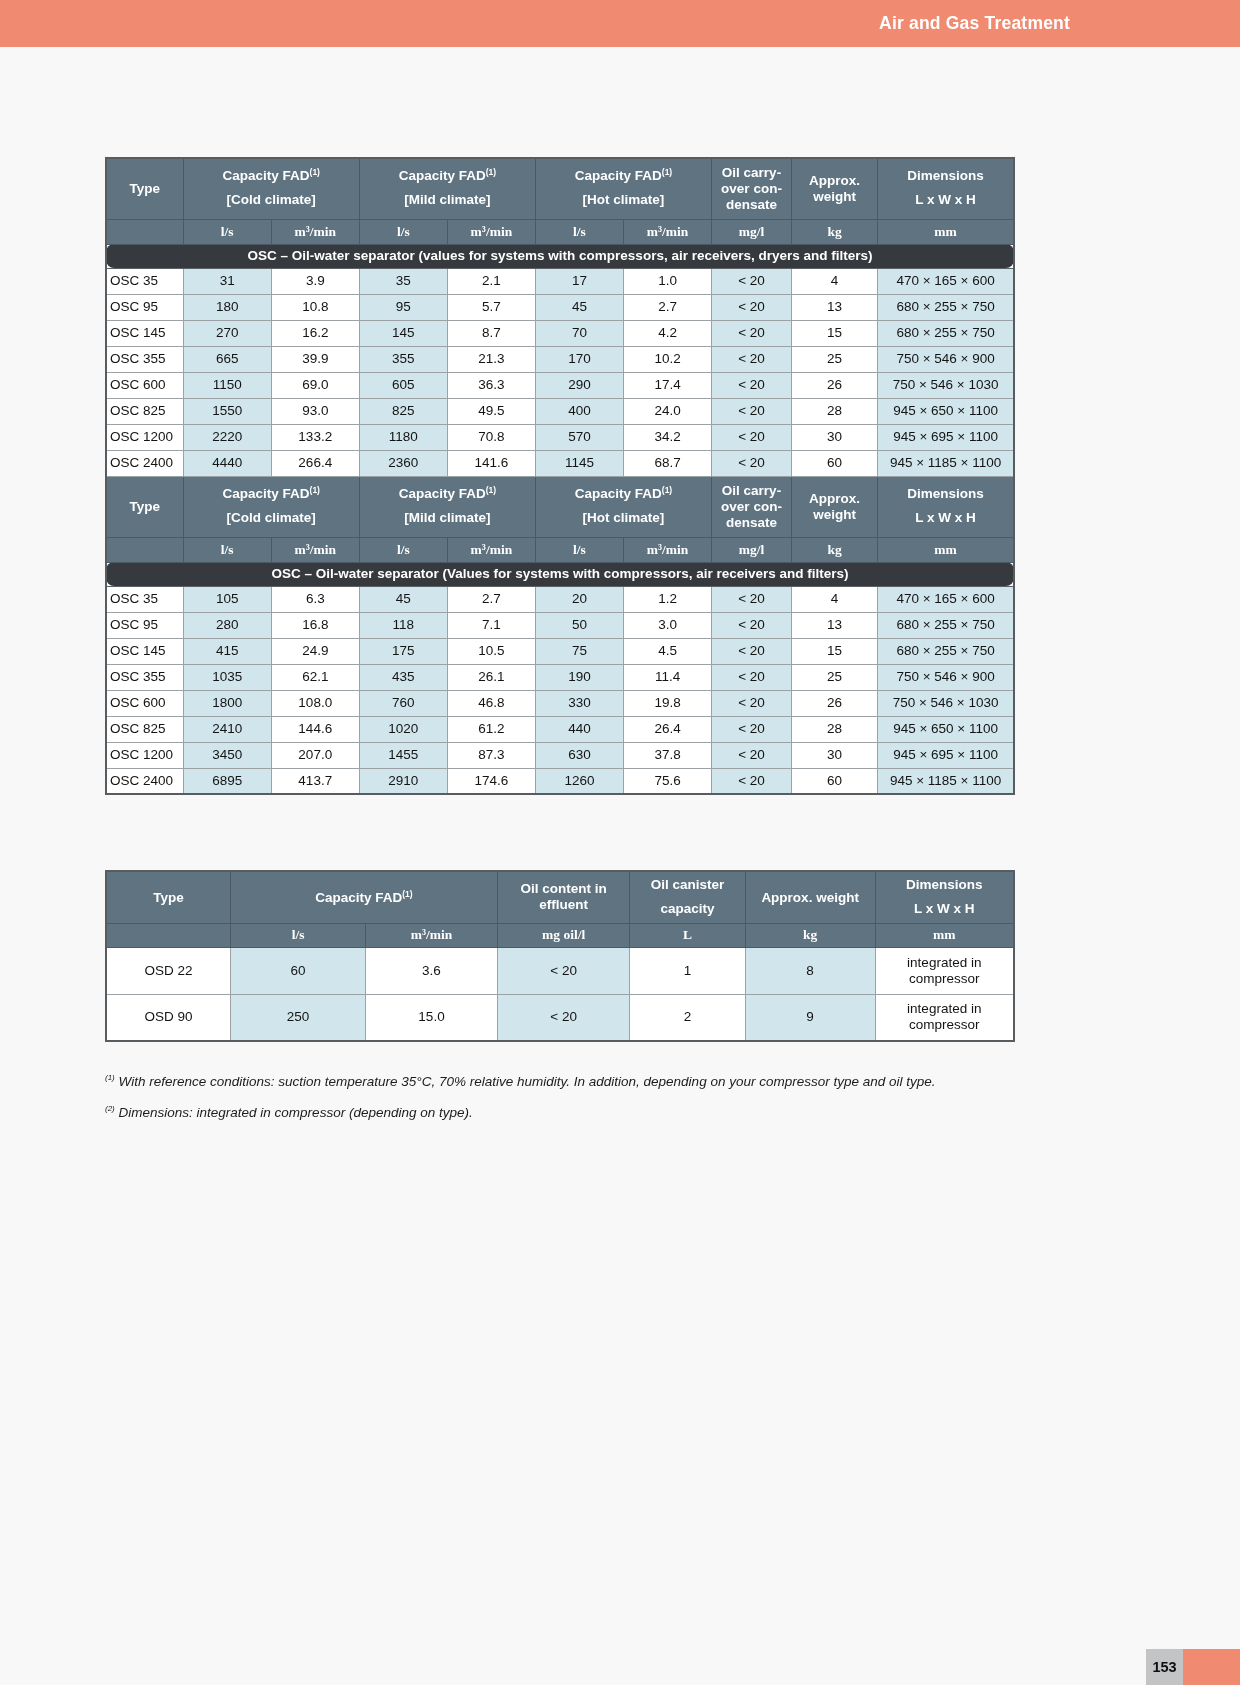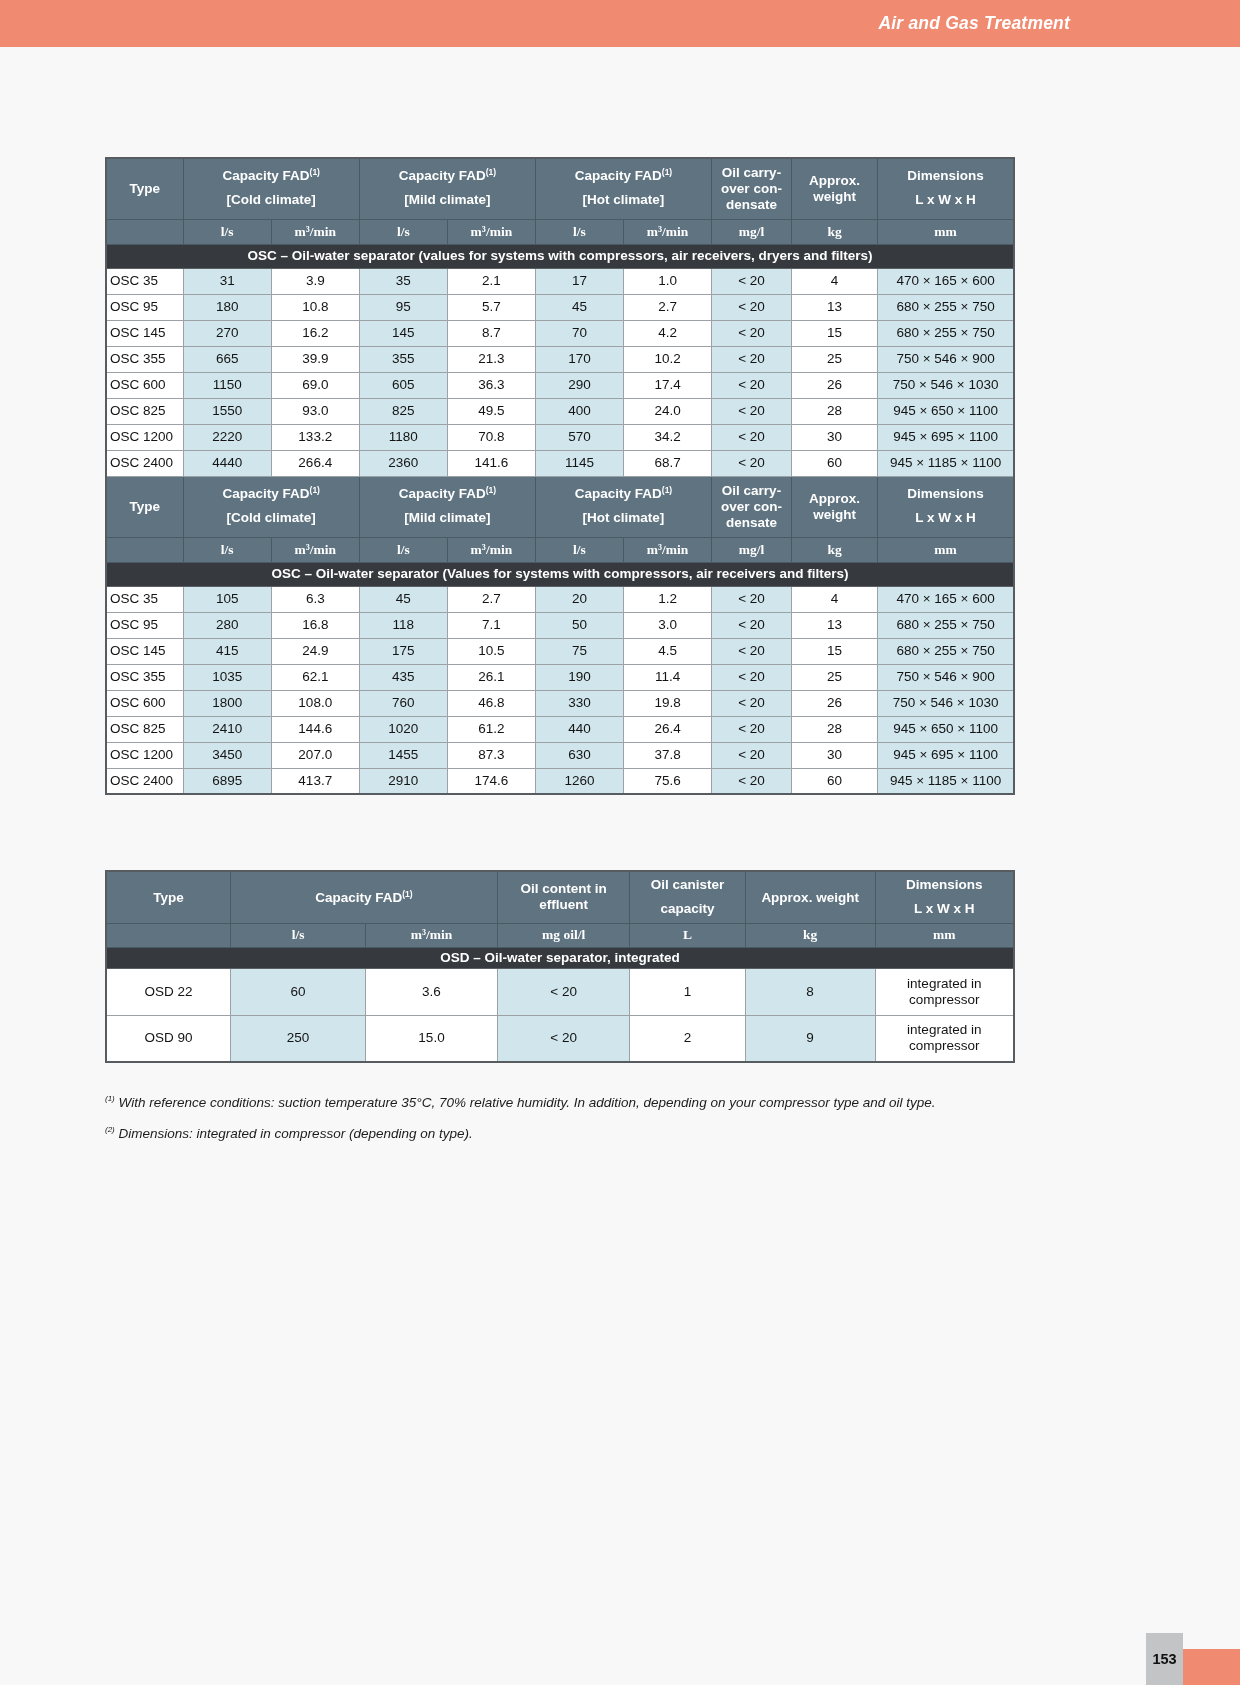--- a/index.html
+++ b/index.html
@@ -8,21 +8,21 @@
     background:#f8f8f9;
     font-family:"Liberation Sans", sans-serif;
     -webkit-font-smoothing:antialiased;
   }
   
   .topbar{
     height:47px;background:#f08a70;
     display:flex;align-items:center;justify-content:flex-end;
     padding-right:170px;box-sizing:border-box;
   }
-  .topbar .title{color:#ffffff;font-weight:bold;font-size:17.5px;letter-spacing:.2px;font-style:italic;}
+  .topbar .title{color:#ffffff;font-weight:bold;font-size:17.5px;letter-spacing:.2px;}
 
   
   .content{position:absolute;left:105px;top:157px;width:912px;}
 
   table{border-collapse:collapse;table-layout:fixed;width:910px;background:#fff;
         border:2px solid #565c60;}
   th,td{box-sizing:border-box;}
 
   
   th{
@@ -35,21 +35,21 @@
   .osd tr.units th{height:24px;}
 
   .stack{display:flex;flex-direction:column;align-items:center;gap:9px;line-height:1.1;}
   .tight{white-space:pre-line;line-height:16px;}
   th sup, .capline sup{font-size:8.5px;vertical-align:super;line-height:0;}
 
   
   tr.band td{
     background:#36393d;color:#ffffff;font-weight:bold;font-size:13.5px;
     text-align:center;height:24px;border-left:none;border-right:none;
-    border-top:1px solid #36393d;border-bottom:1px solid #5a6064;padding:0;
+    border-top:1px solid #36393d;border-bottom:1px solid #5a6064;padding:0;border-radius:8px;
   }
   .osd tr.band td{height:21px;}
 
   
   td{
     background:#ffffff;color:#141414;font-size:13.5px;text-align:center;
     border:1px solid #9ba1a5;height:26px;padding:2px 3px;line-height:16px;
   }
   td.blue{background:#d1e6ec;}
   .osc td.type{text-align:left;padding-left:3px;background:#ffffff;}
@@ -61,21 +61,21 @@
   
   .footnotes{margin-top:26px;width:905px;color:#1c1c1c;}
   .fn{
     font-style:italic;font-size:13.5px;line-height:19px;margin:8px 0 4px 0;
     padding-left:15px;text-indent:-15px;
   }
   .fn sup{font-size:8px;}
 
   
   .pageno{
-    position:absolute;right:57px;bottom:0;width:37px;height:52px;background:#c2c4c6;
+    position:absolute;right:57px;bottom:0;width:37px;height:36px;background:#c2c4c6;
     display:flex;align-items:center;justify-content:center;
     font-weight:bold;font-size:14.5px;color:#101010;
   }
   .corner{position:absolute;right:0;bottom:0;width:57px;height:36px;background:#f08a70;}
 </style>
 </head>
 <body>
 
 <header class="topbar">
   <span class="title">Air and Gas Treatment</span>
@@ -438,23 +438,20 @@
       </tr>
       <tr class="units">
         <th></th>
         <th>l/s</th>
         <th>m³/min</th>
         <th>mg oil/l</th>
         <th>L</th>
         <th>kg</th>
         <th>mm</th>
       </tr>
-      <tr class="band">
-        <td colspan="7">OSD – Oil-water separator, integrated</td>
-      </tr>
     </tbody>
     <tbody>
         <tr>
           <td class="type">OSD 22</td>
           <td class="blue">60</td>
           <td>3.6</td>
           <td class="blue">&lt; 20</td>
           <td>1</td>
           <td class="blue">8</td>
           <td>integrated in compressor</td>

